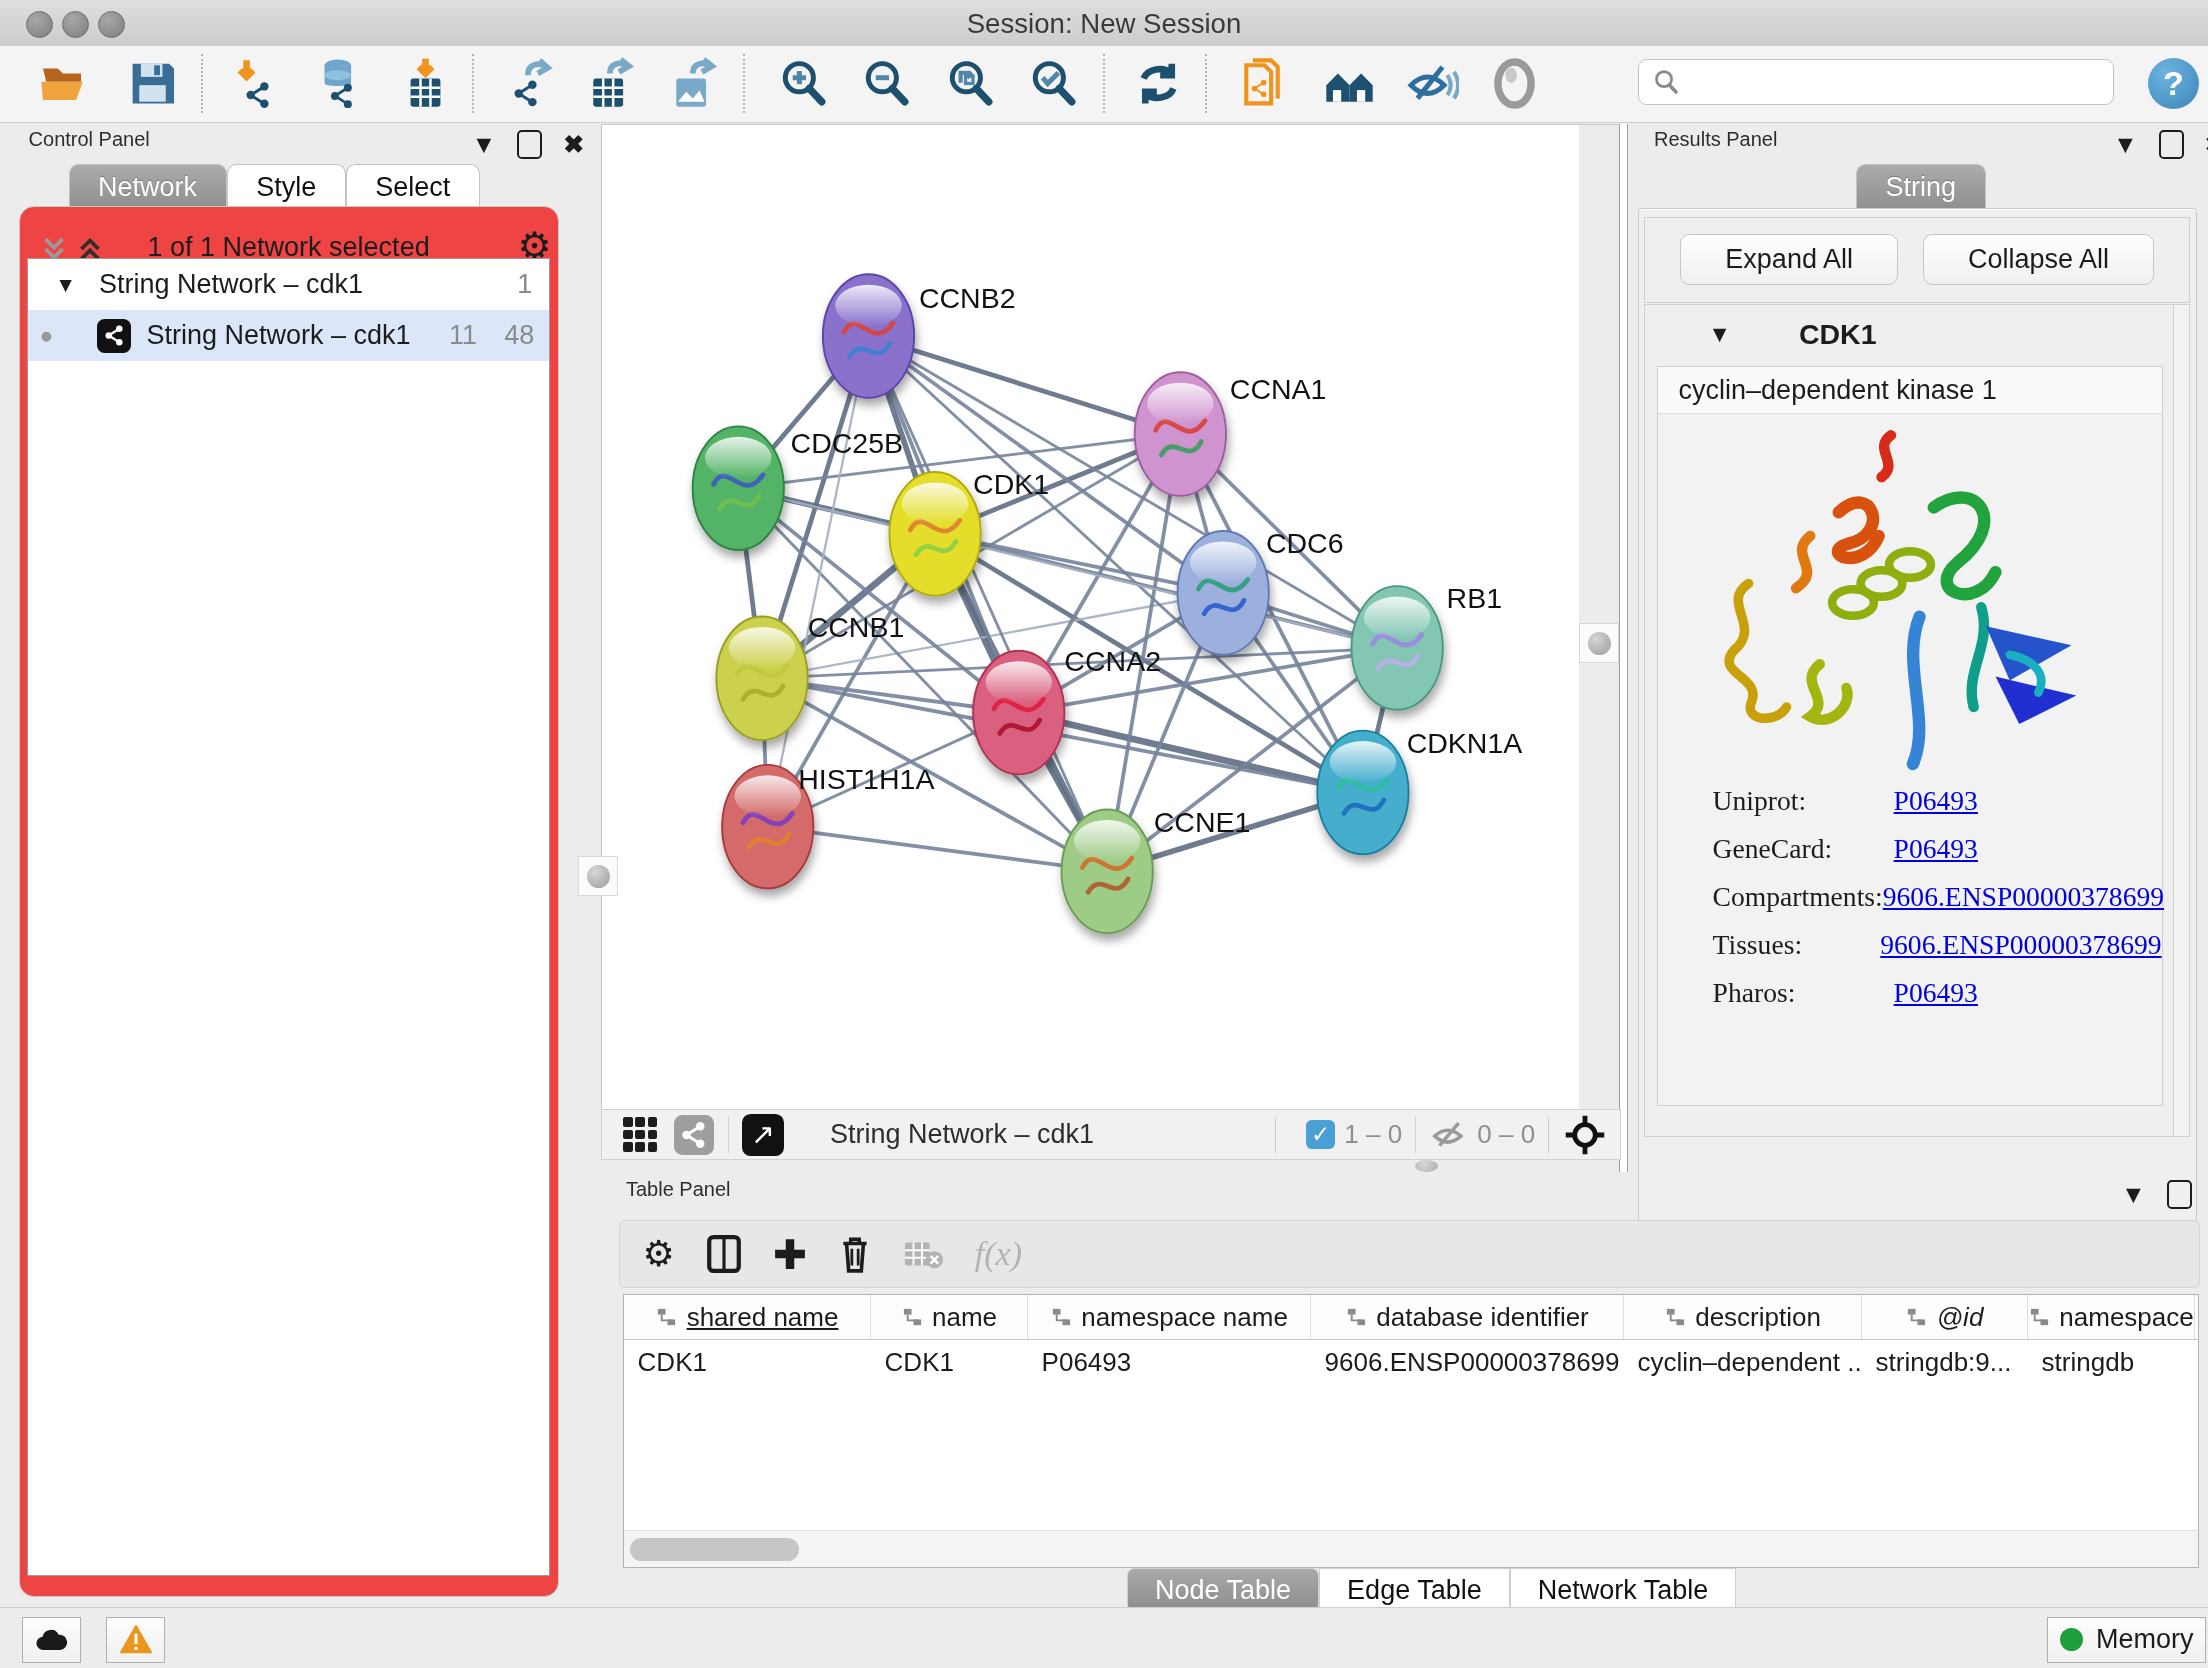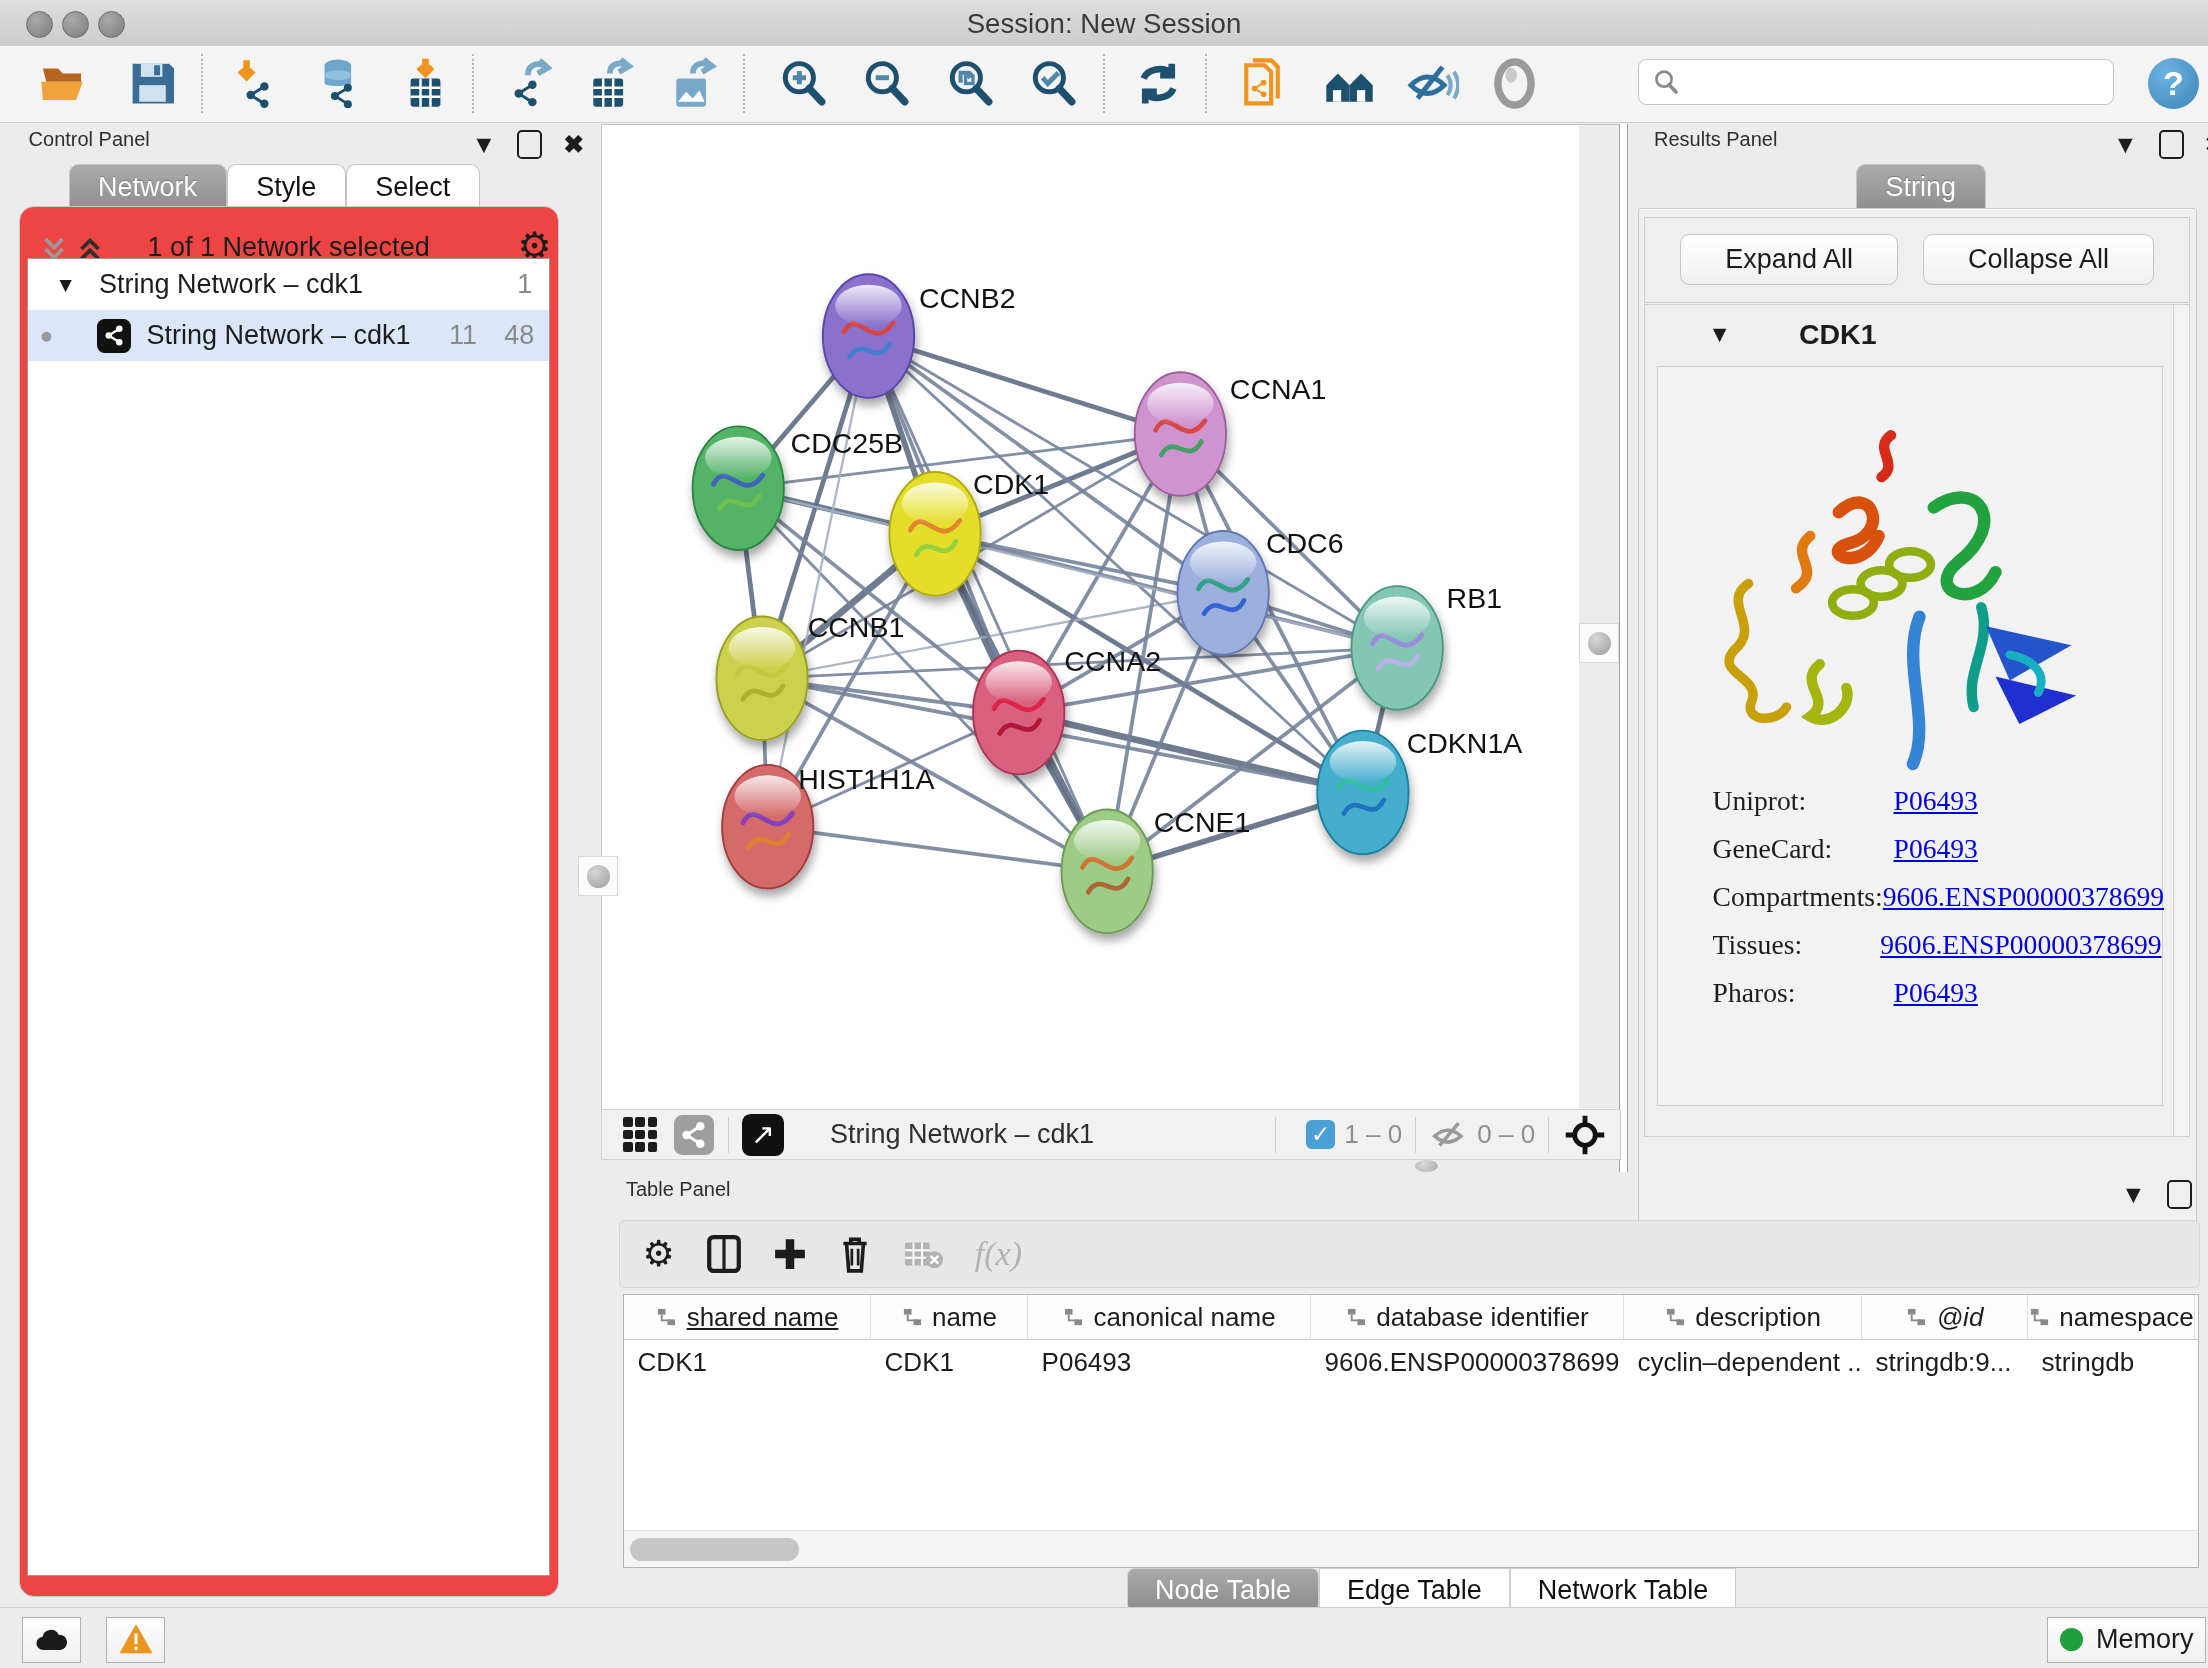--- a/index.html
+++ b/index.html
@@ -493,20 +493,21 @@
       <span class="rp-btn">Expand All</span>
       <span class="rp-btn">Collapse All</span>
     </div>
     <div class="rp-scroll">
       <div class="rp-scrollbar"></div>
       <div class="sec-head">
         <span style="margin-left:63px;font-size:23px">▼</span>
         <span style="margin-left:68px;font-weight:bold">CDK1</span>
       </div>
       <div class="sec-body">
+        <div class="sec-desc">cyclin–dependent kinase 1</div>
         <svg width="409" height="361" viewBox="0 0 430 380" style="position:absolute;left:38px;top:55px">
           <path d="M205 14 C185 28 215 44 195 58" fill="none" stroke="#d62b18" stroke-width="11" stroke-linecap="round"></path>
           <path d="M150 95 C185 62 205 118 160 128 C128 138 175 160 192 120" fill="none" stroke="#d8520e" stroke-width="13" stroke-linecap="round"></path>
           <path d="M120 120 C95 140 135 155 105 175" fill="none" stroke="#e07a10" stroke-width="11" stroke-linecap="round"></path>
           <path d="M55 170 C25 190 70 215 40 240 C18 265 70 268 58 295 C50 315 85 318 95 300" fill="none" stroke="#c8a00a" stroke-width="10" stroke-linecap="round"></path>
           <path d="M130 255 C105 275 145 292 120 310 C140 322 165 300 158 280" fill="none" stroke="#a4b50f" stroke-width="11" stroke-linecap="round"></path>
           <g fill="none" stroke="#8fae10" stroke-width="9">
             <ellipse cx="165" cy="190" rx="22" ry="14"></ellipse>
             <ellipse cx="195" cy="170" rx="22" ry="14"></ellipse>
             <ellipse cx="225" cy="150" rx="22" ry="14"></ellipse>
@@ -592,21 +593,21 @@
             <path d="M6 8 v6 h10" stroke="#8a8a8a" stroke-width="2" fill="none"></path>
           </svg>
           <span>name</span>
         </div>
         <div class="th" style="width: 283px; flex: 0 0 283px;">
           <svg width="21" height="21" viewBox="0 0 22 22">
             <rect x="2" y="2" width="8" height="6" fill="#8a8a8a"></rect>
             <rect x="12" y="13" width="8" height="6" fill="#8a8a8a"></rect>
             <path d="M6 8 v6 h10" stroke="#8a8a8a" stroke-width="2" fill="none"></path>
           </svg>
-          <span>canonical name</span>
+          <span>namespace name</span>
         </div>
         <div class="th" style="width: 313px; flex: 0 0 313px;">
           <svg width="21" height="21" viewBox="0 0 22 22">
             <rect x="2" y="2" width="8" height="6" fill="#8a8a8a"></rect>
             <rect x="12" y="13" width="8" height="6" fill="#8a8a8a"></rect>
             <path d="M6 8 v6 h10" stroke="#8a8a8a" stroke-width="2" fill="none"></path>
           </svg>
           <span>database identifier</span>
         </div>
         <div class="th" style="width: 238px; flex: 0 0 238px;">

